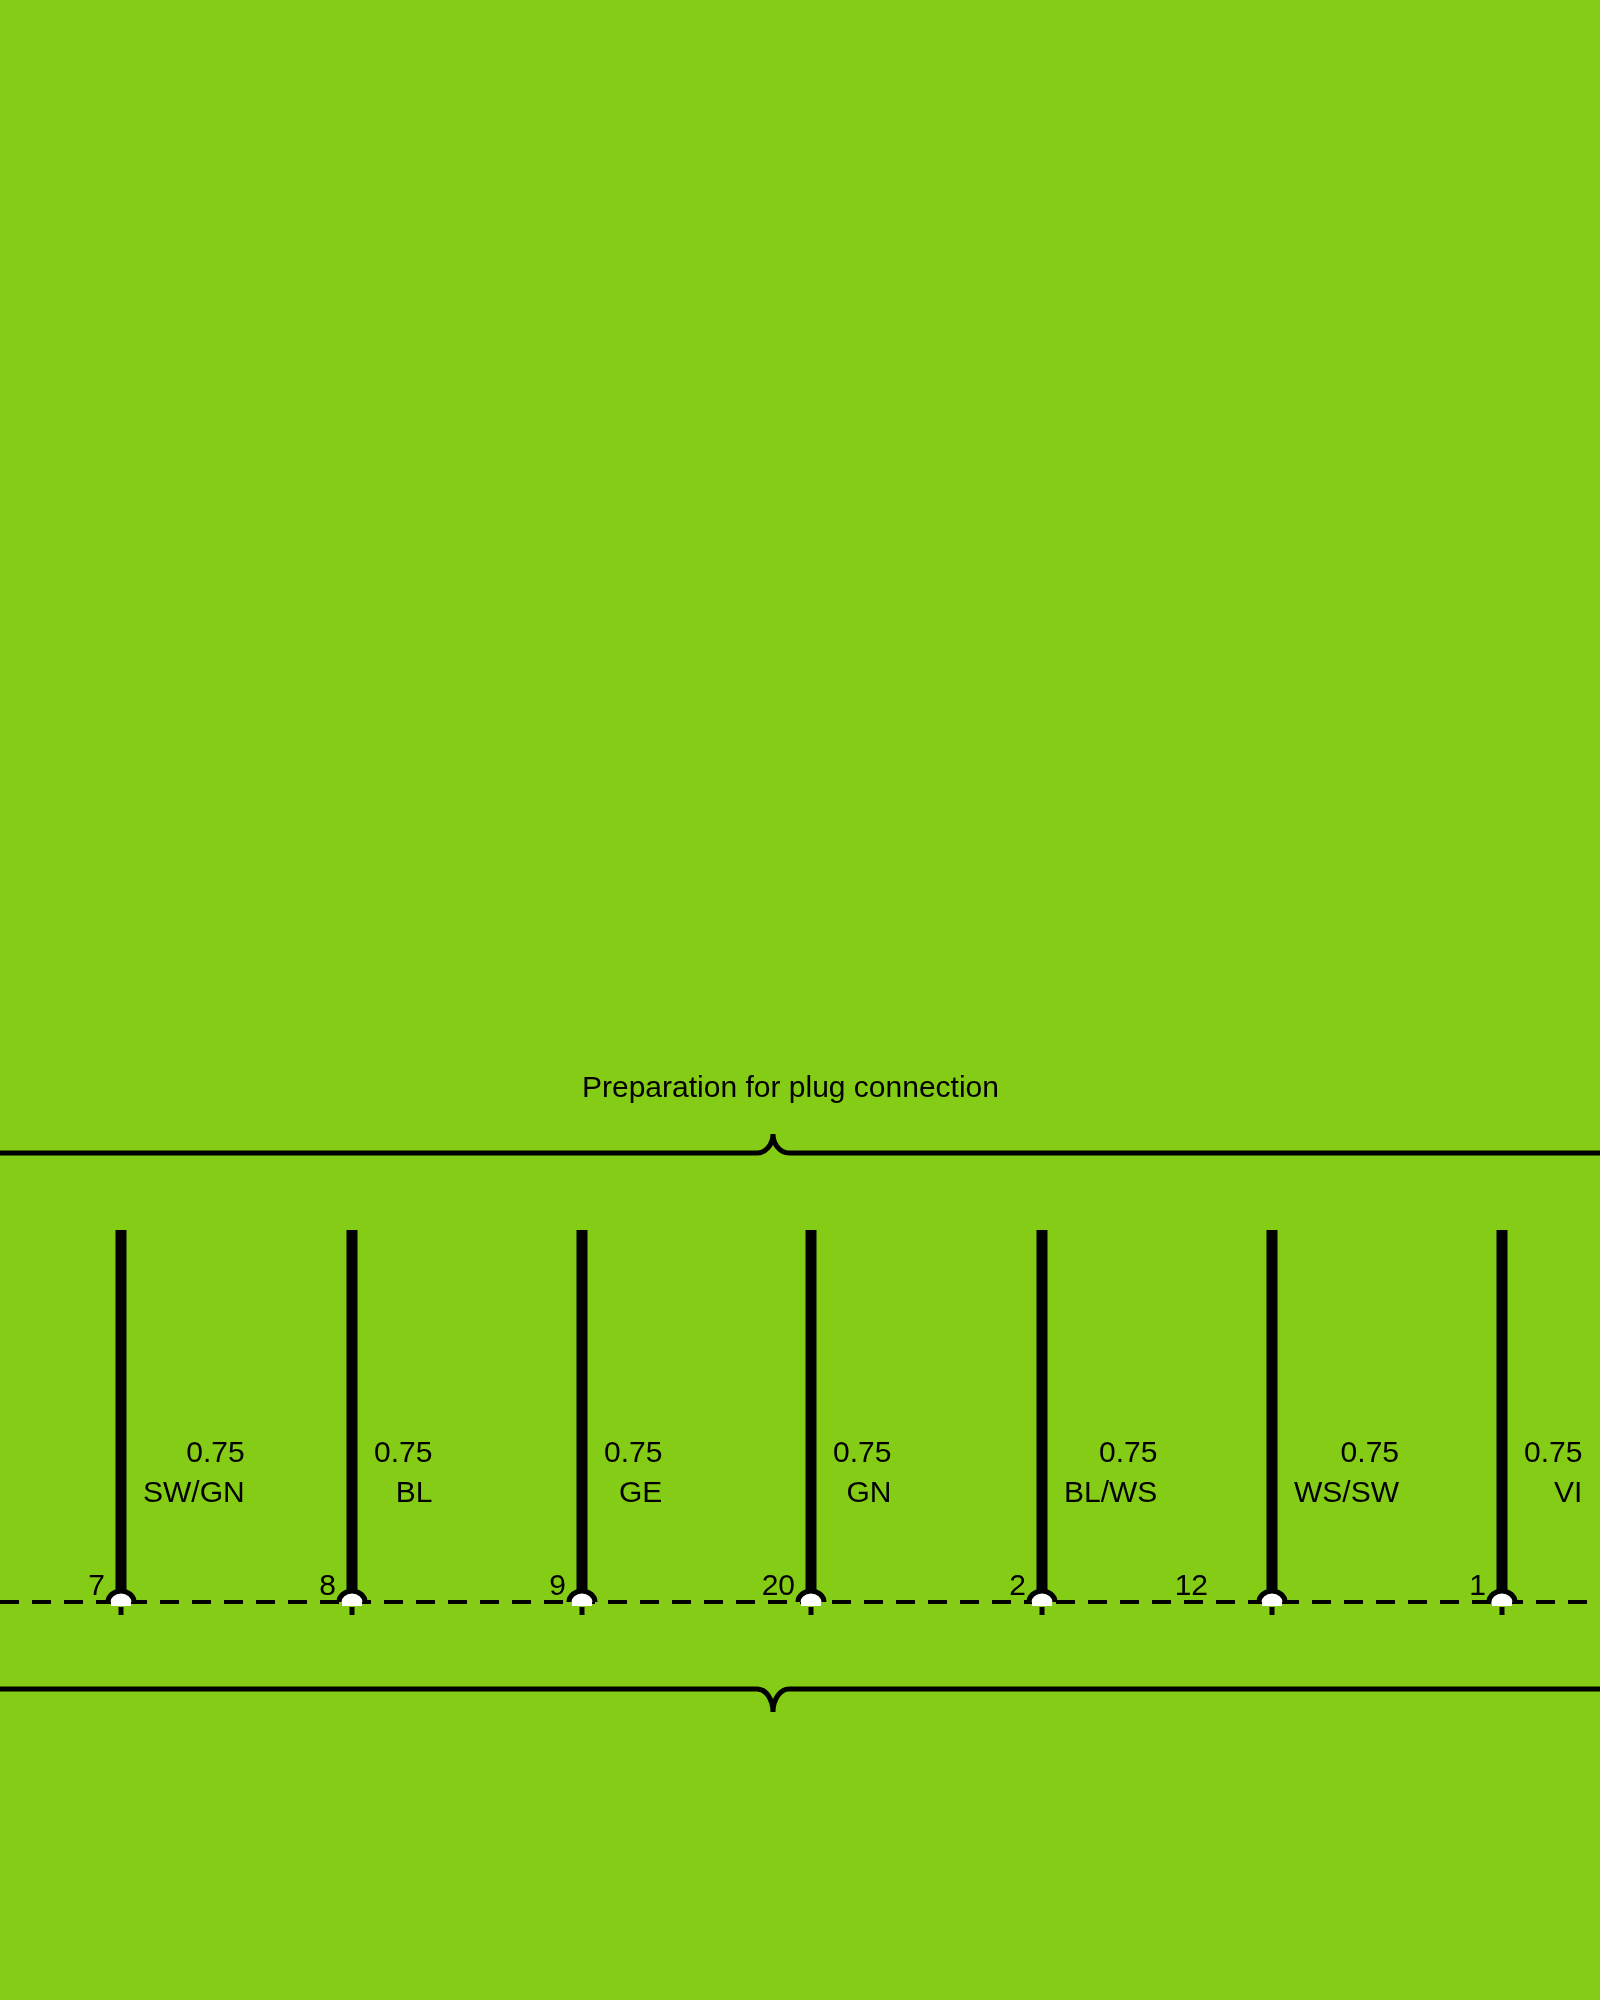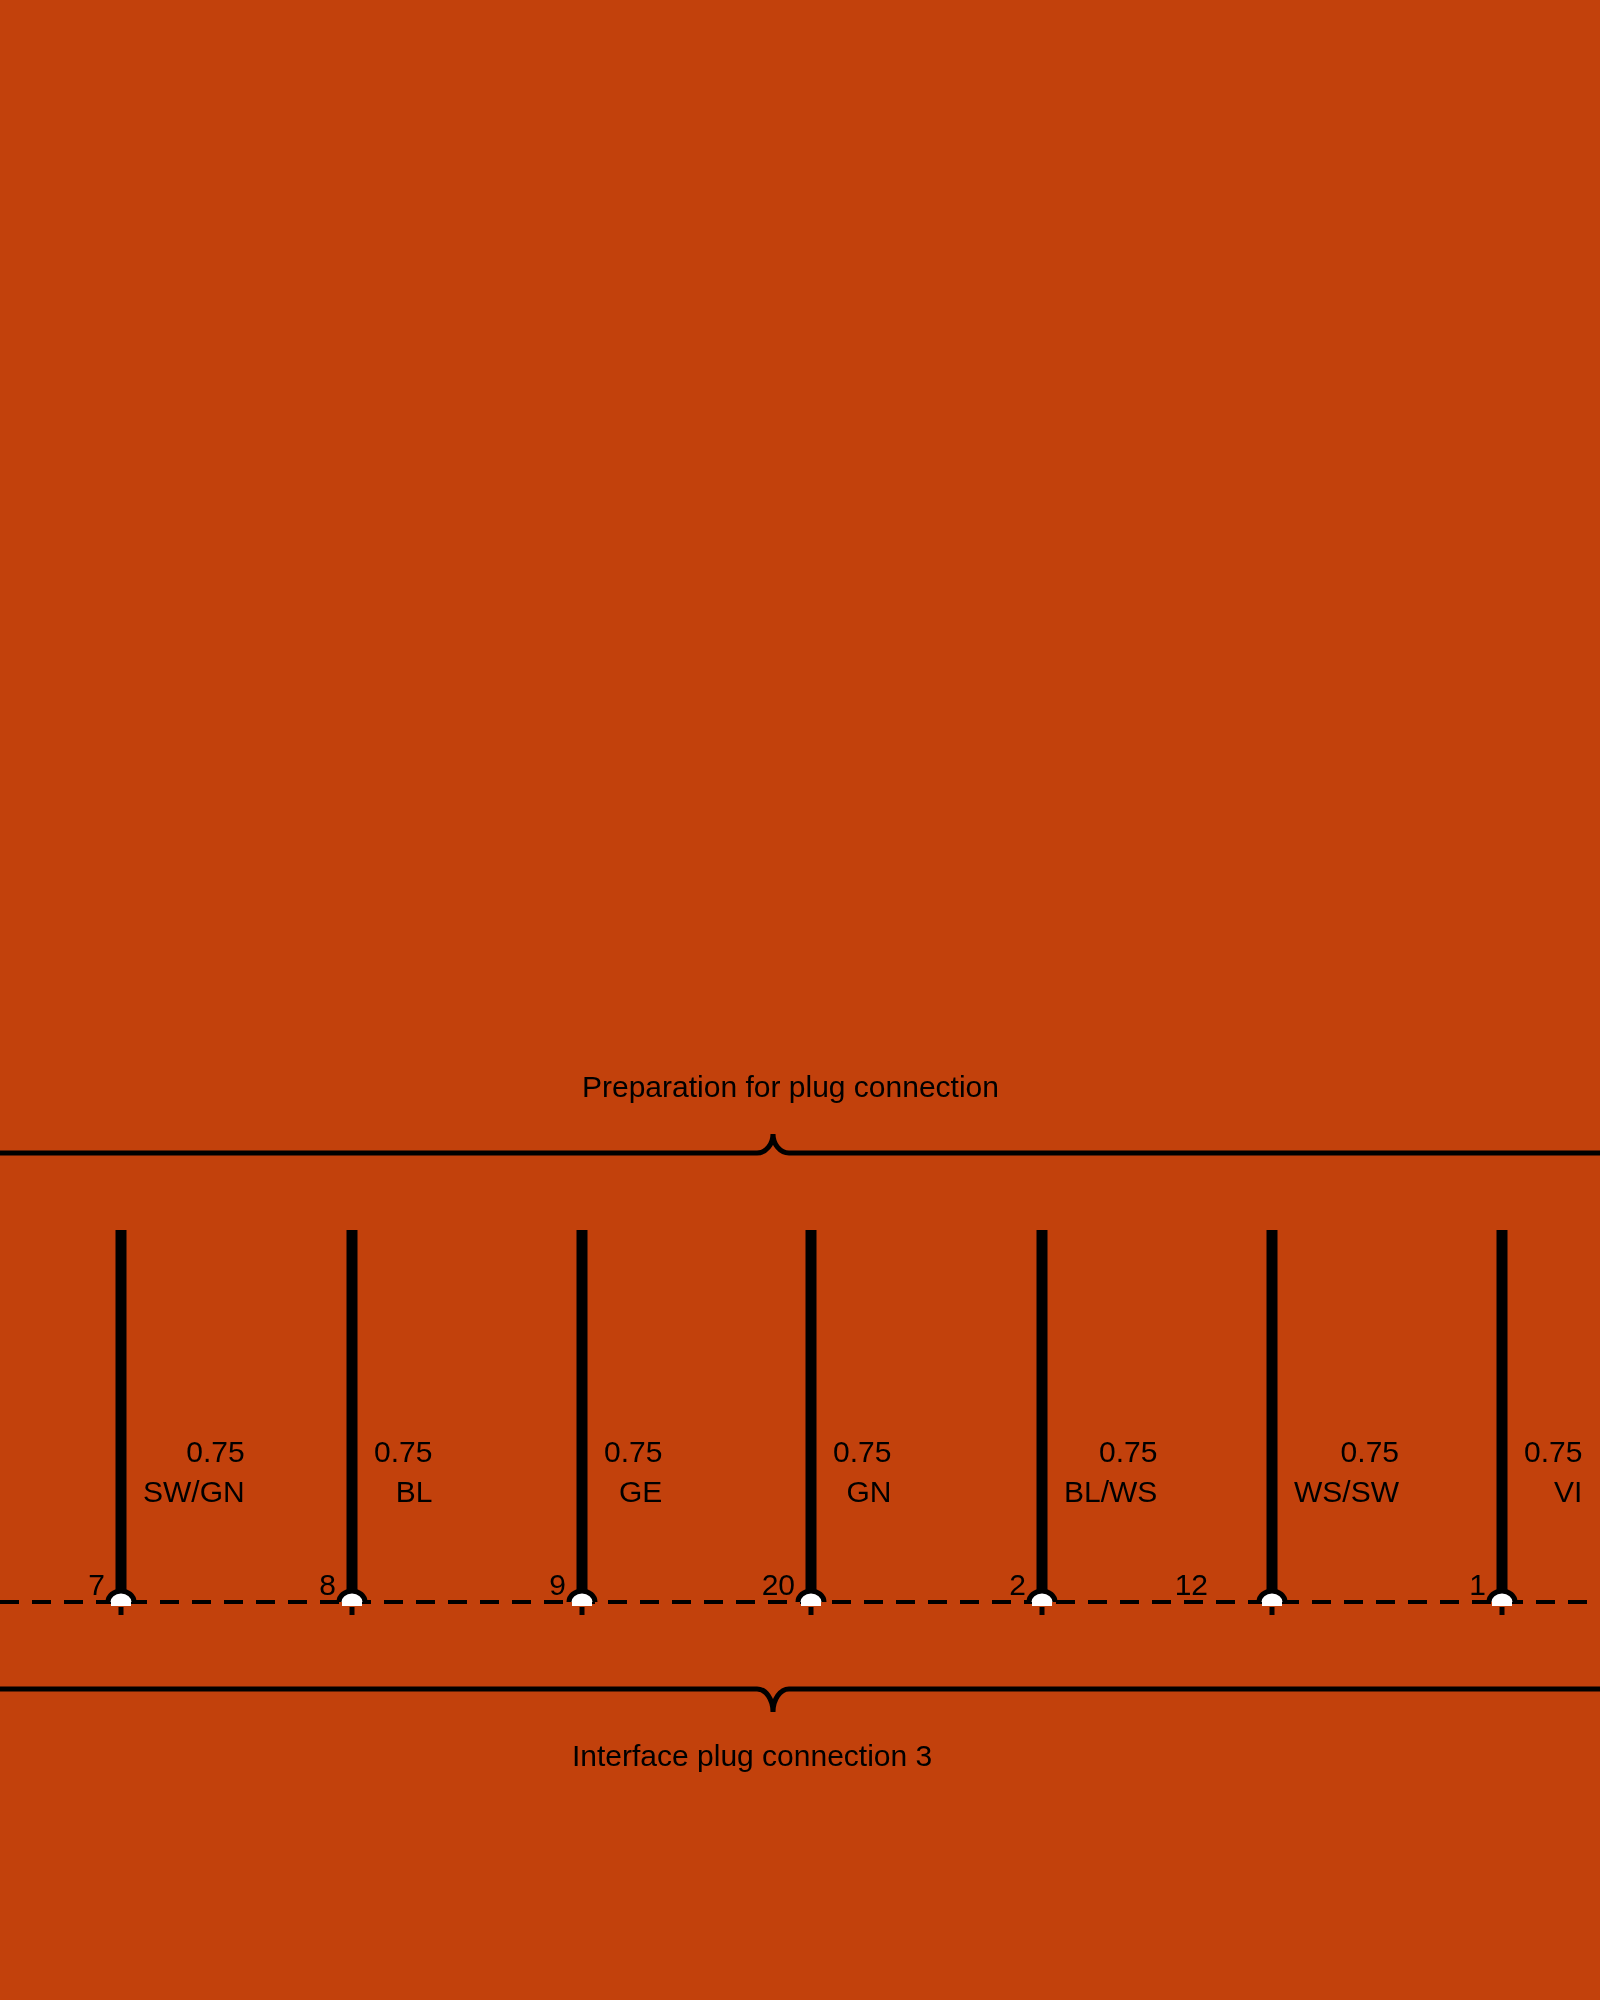--- a/index.html
+++ b/index.html
@@ -4,21 +4,21 @@
 <style>
   html, body {
     margin: 0;
     padding: 0;
     background: #ffffff;
   }
   #stage {
     position: relative;
     width: 1600px;
     height: 2000px;
-    background: #c2410c;
+    background: #84cc16;
     font-family: "Liberation Sans", sans-serif;
     color: #000000;
     overflow: hidden;
   }
   #diagram-svg {
     position: absolute;
     left: 0;
     top: 0;
   }
   .label-text {
@@ -98,21 +98,20 @@
         <path d="M 1489 1602 A 13 11 0 0 1 1515 1602 Z" fill="#ffffff" stroke="none"></path>
         <path d="M 1489 1602 A 13 11 0 0 1 1515 1602" fill="none" stroke="#000000" stroke-width="5"></path>
         <line x1="1502" y1="1607" x2="1502" y2="1615" stroke="#000000" stroke-width="5"></line>
       </g>
   </svg>
 
   <div id="top-caption" class="label-text brace-caption">
     <span>Preparation for plug connection</span>
   </div>
 
-  <div id="bottom-caption" class="label-text">Interface plug connection 3</div>
 
     <div class="pin-number" style="left: -25px;">7</div>
     <div class="wire-label" style="left: 143px;">
       <span class="cs">0.75</span>
       <span class="cc">SW/GN</span>
     </div>
 
     <div class="pin-number" style="left: 206px;">8</div>
     <div class="wire-label" style="left: 374px;">
       <span class="cs">0.75</span>

